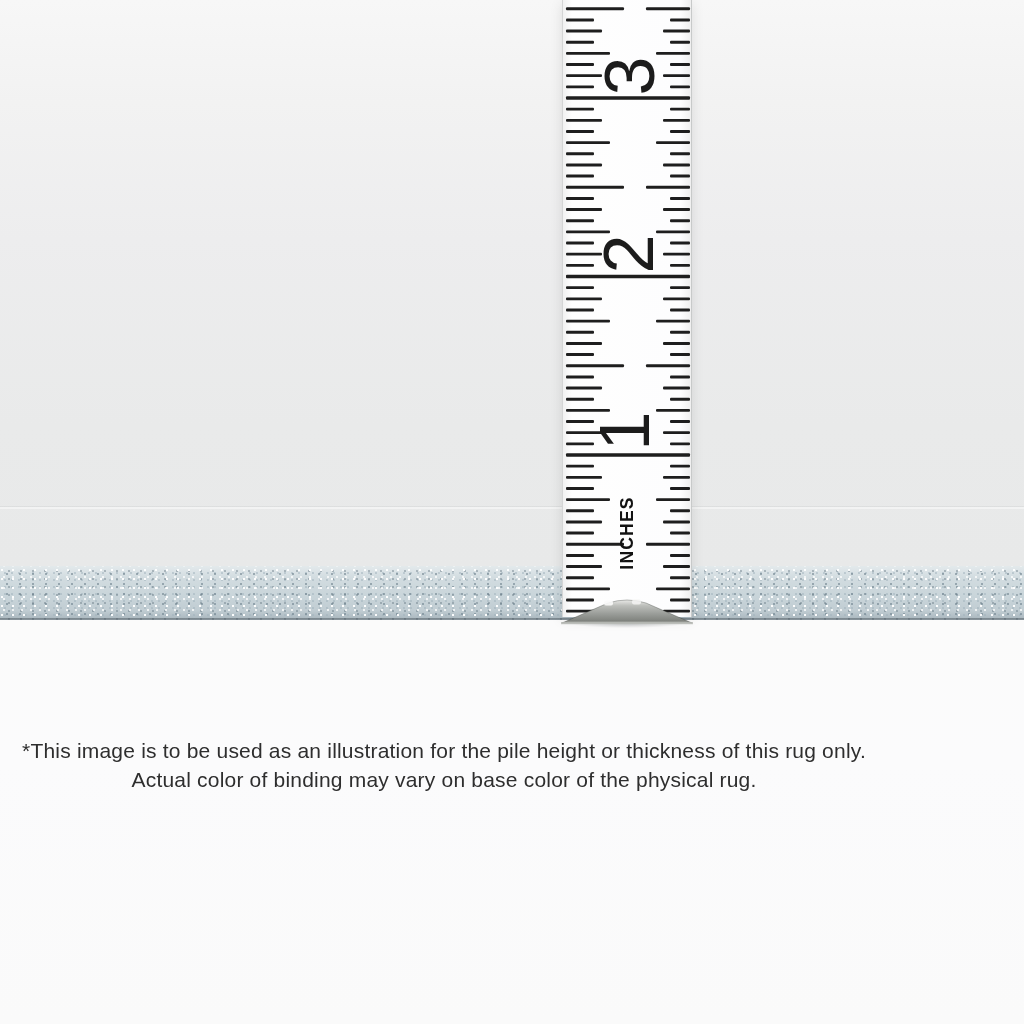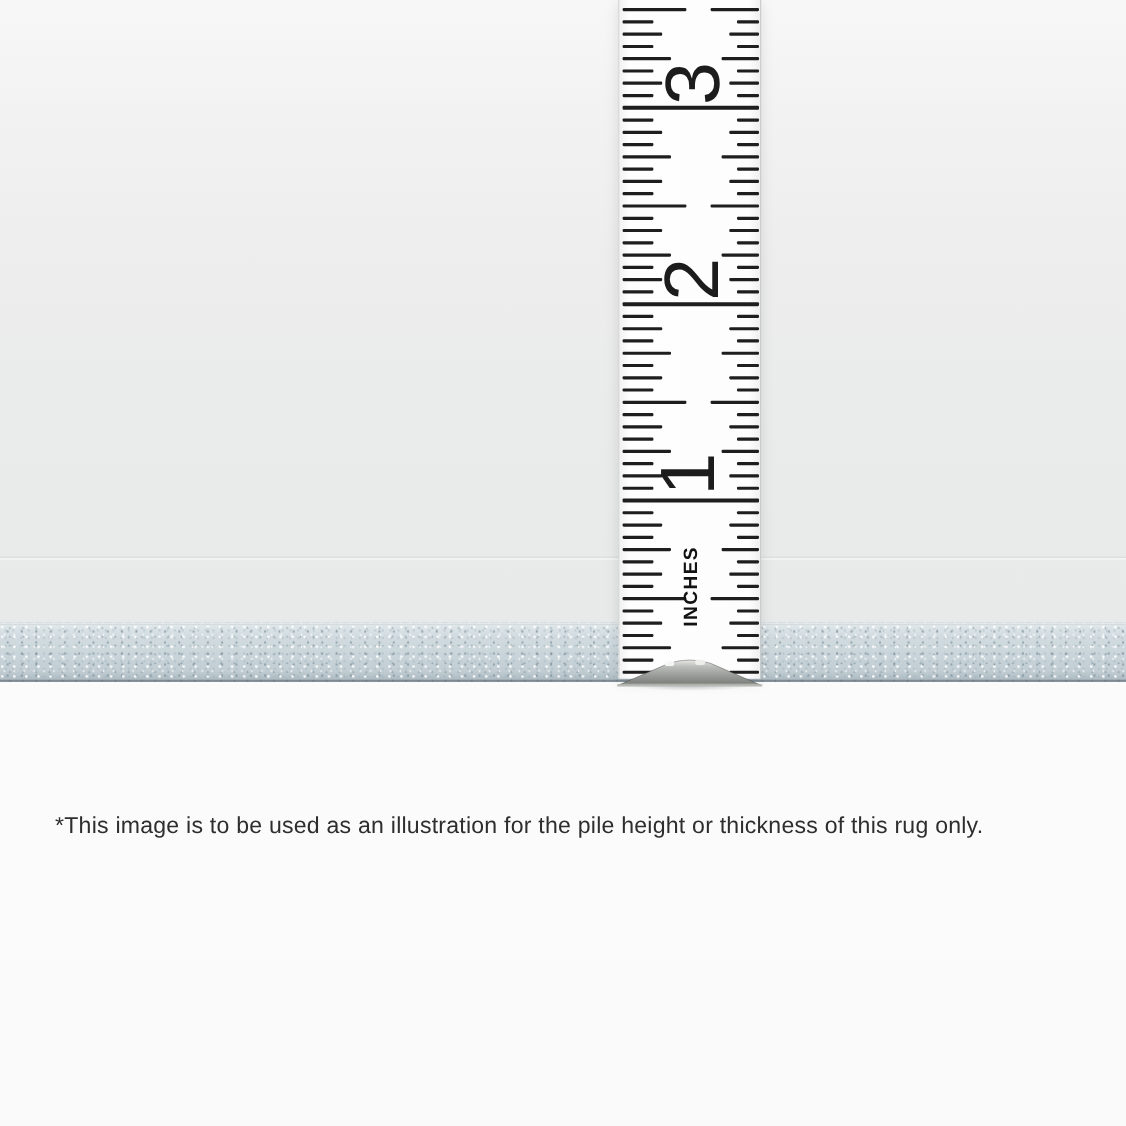--- a/index.html
+++ b/index.html
@@ -63,21 +63,20 @@
   .tip-svg{position:absolute;left:556px;top:592px;}
   .tip-shadow{
     position:absolute;left:548px;top:619px;width:158px;height:12px;
     background:radial-gradient(ellipse 50% 50% at 50% 40%,rgba(90,96,100,0.30),rgba(90,96,100,0) 70%);
   }
   
   .caption{
     position:absolute;left:0;top:736px;width:888px;text-align:center;
     color:var(--text-dark,#2e2e2e);font-size:21px;line-height:29px;font-weight:500;
     letter-spacing:0.2px;
-    margin-left:28px;
   }
 </style>
 </head>
 <body>
 
 <div class="scene">
 
   <div class="wall"></div>
   <div class="wall-seam"></div>
 
@@ -216,15 +215,16 @@
       </linearGradient>
     </defs>
     <path d="M6,31 L52,11 Q71,5 90,11 L136,31 Z" fill="url(#metalGrad)" stroke="rgba(60,64,60,0.45)" stroke-width="0.8"></path>
     <rect x="48" y="8.5" width="9" height="5" rx="2" fill="#fafafa" opacity="0.9"></rect>
     <rect x="76" y="7.5" width="9" height="5" rx="2" fill="#f3f3f2" opacity="0.85"></rect>
     <rect x="5" y="30" width="132" height="2.2" fill="#b9bbb6" opacity="0.85"></rect>
   </svg>
 
   <div class="caption">
     <div>*This image is to be used as an illustration for the pile height or thickness of this rug only.</div>
+    <div>Actual color of binding may vary on base color of the physical rug.</div>
   </div>
 
 </div>
 
 </body></html>

